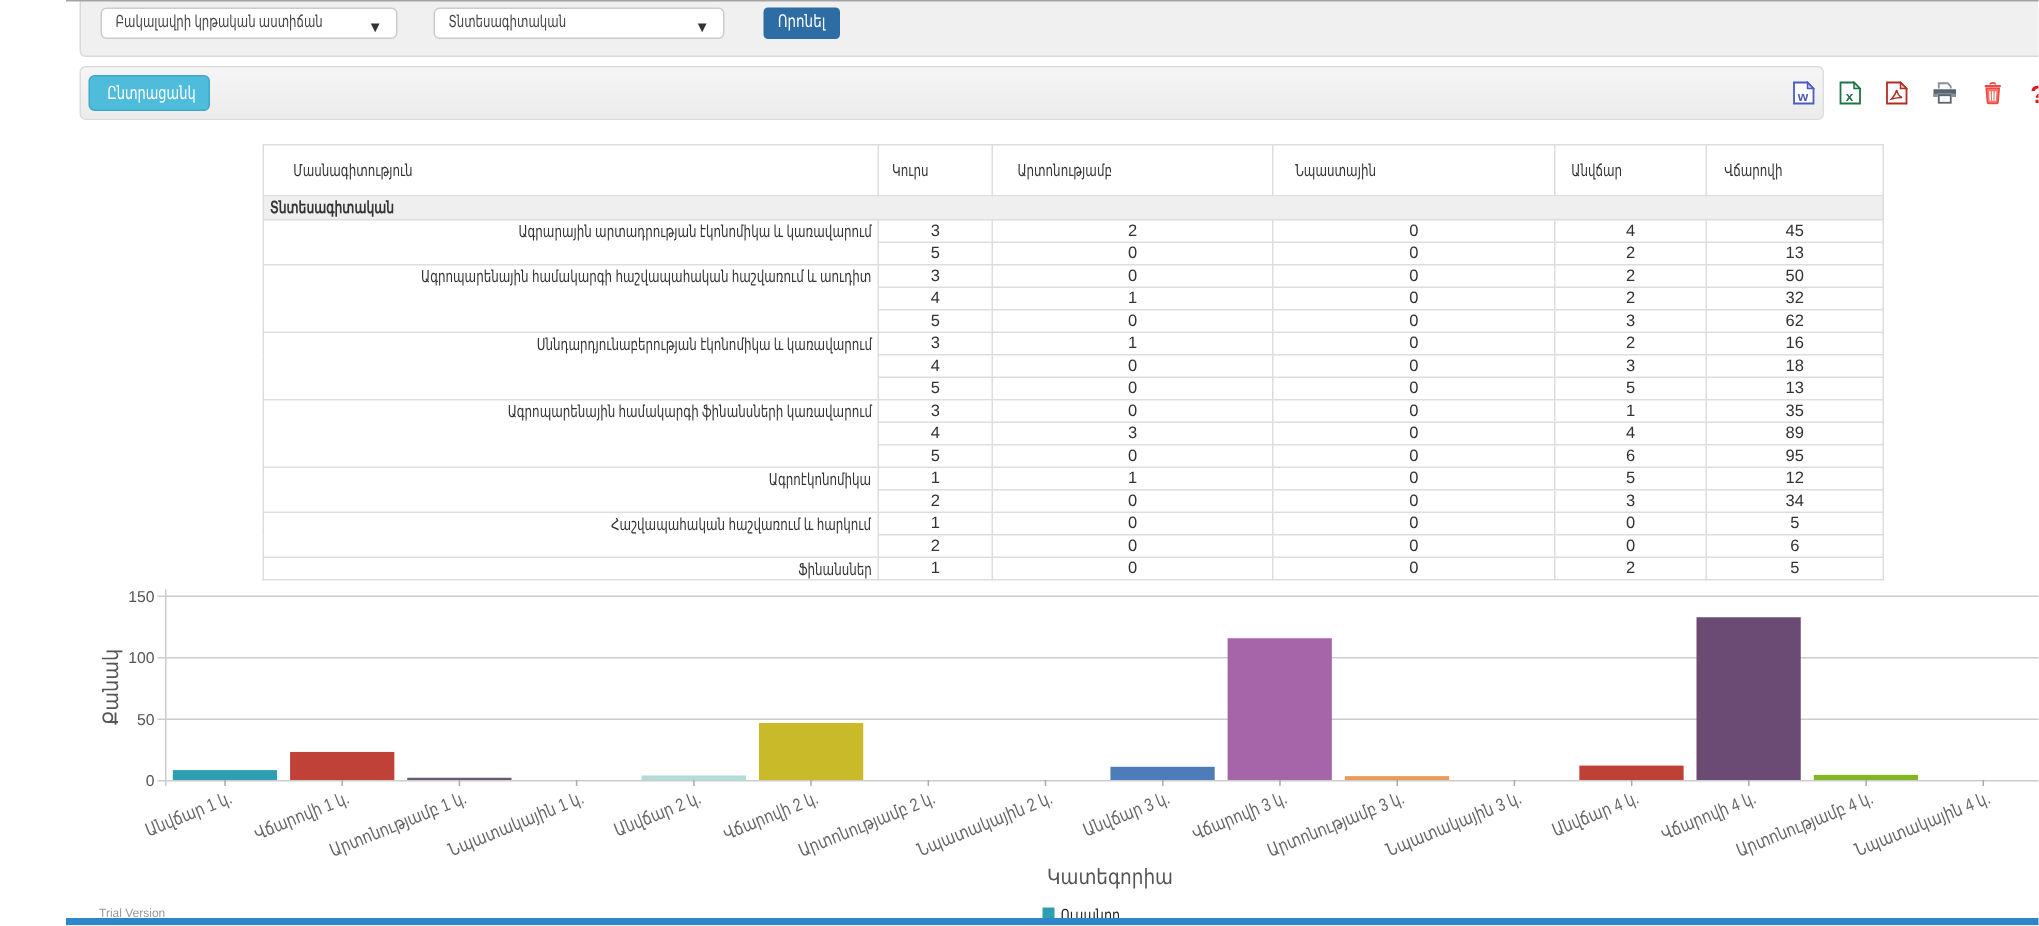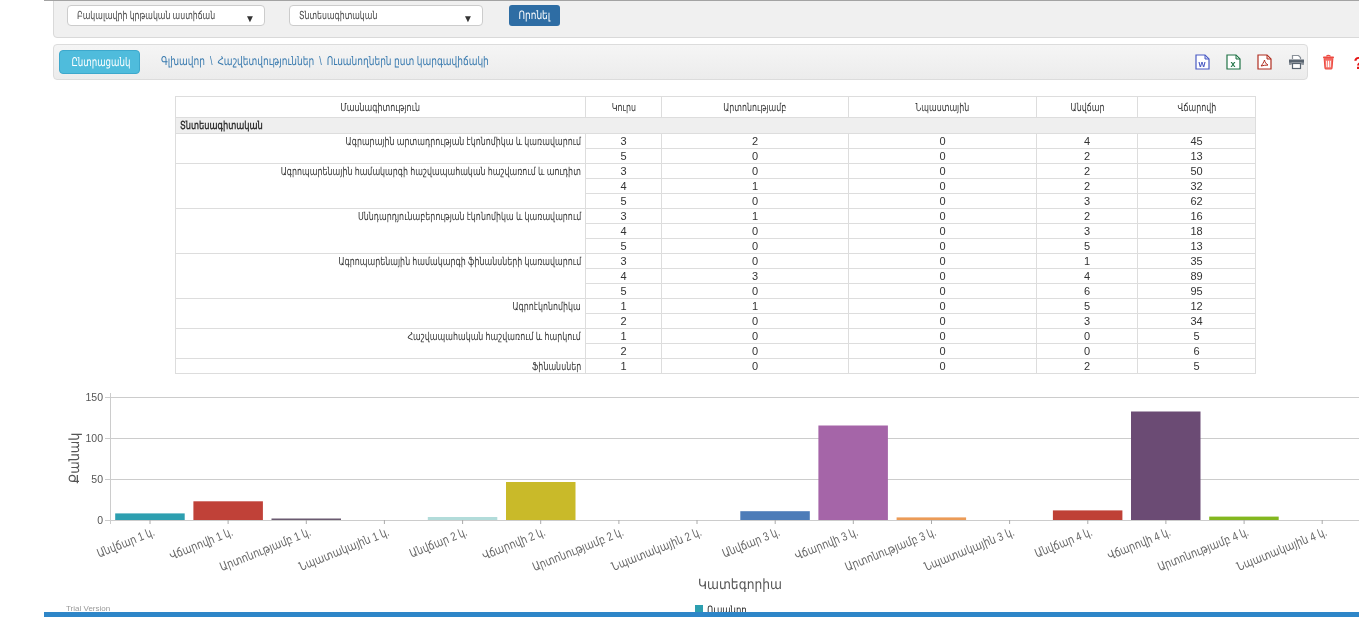--- a/index.html
+++ b/index.html
@@ -26,36 +26,36 @@
 .hy { display:inline-block; white-space:nowrap; }
 .hy71 { transform:scaleX(.71); transform-origin:0 50%; }
 .hy72r { transform:scaleX(.72); transform-origin:100% 50%; }
 .hy72c { transform:scaleX(.72); transform-origin:50% 50%; }
 .hy75 { transform:scaleX(.75); transform-origin:0 50%; }
 .hy77 { transform:scaleX(.75); transform-origin:0 50%; }
 .hy78c { transform:scaleX(.78); transform-origin:50% 50%; }
 .hy85 { transform:scaleX(.85); transform-origin:0 50%; }
 
 
-#panel2 { left:9px; top:44px; width:1255px; height:36px;
+#panel2 { left:9px; top:44px; width:1163px; height:36px;
   background:linear-gradient(#f5f5f5,#ececec);
   border:1px solid #dcdcdc; border-radius:4px; }
 #btnMenu { position:absolute; left:5px; top:5px; width:81px; height:24px;
   background:#4fbcdc; border:1px solid #3da8cc; border-radius:4px; color:#fff;
   font-size:12px; text-align:center; line-height:22px; }
 #crumbs { position:absolute; left:107px; top:9px; font-size:12px; color:#3779ae; }
 #icons svg { position:absolute; top:9px; }
 #ic-w{left:1141px} #ic-x{left:1172px} #ic-p{left:1203px} #ic-pr{left:1234px}
 #ic-t{left:1268px} #ic-q{left:1299px}
 
 
 table { border-collapse:collapse; table-layout:fixed; }
 #tbl { left:131px; top:96px; width:1080px; font-size:11px; color:#333; }
 #tbl td, #tbl th { border:1px solid #ddd; padding:0 4px; overflow:hidden; white-space:nowrap; }
-#tbl th { height:21px; font-weight:normal; text-align:center; white-space:nowrap; }
+#tbl th { height:34px; font-weight:normal; text-align:left; white-space:nowrap; }
 #tbl td { height:15px; text-align:center; }
 #tbl td.spec { text-align:right; vertical-align:top; position:relative; }
 #tbl td.spec .hy { position:absolute; right:4px; top:1px; transform:scaleX(.72);
   transform-origin:100% 0; }
 #tbl tr.grp td { background:#efefef; font-weight:bold; text-align:left; height:16px; }
 
 
 #chart { left:0; top:388px; }
 
 
@@ -76,21 +76,20 @@
   <div class="abs" id="topline"></div>
 
   <div class="abs" id="panel1">
     <div class="sel" id="sel1"><span class="hy hy71">Բակալավրի կրթական աստիճան</span><span class="arr">▼</span></div>
     <div class="sel" id="sel2"><span class="hy hy71">Տնտեսագիտական</span><span class="arr">▼</span></div>
     <div id="btnSearch"><span class="hy hy78c">Որոնել</span></div>
   </div>
 
   <div class="abs" id="panel2">
     <div id="btnMenu"><span class="hy hy72c">Ընտրացանկ</span></div>
-    <div id="crumbs"><span class="hy hy77">Գլխավոր &nbsp;\ &nbsp;Հաշվետվություններ &nbsp;\ &nbsp;Ուսանողներն ըստ կարգավիճակի</span></div>
     <div id="icons">
 
       <svg id="ic-w" width="15" height="16" viewBox="0 0 15 16">
         <path d="M1 1h9l4 4v10H1z" fill="#fff" stroke="#4a5bc4" stroke-width="1.2"></path>
         <path d="M10 1l4 4h-4z" fill="#c9d0f0" stroke="#4a5bc4" stroke-width="1"></path>
         <text x="7" y="13" font-size="9" font-weight="bold" fill="#4a5bc4" text-anchor="middle">w</text>
       </svg>
 
       <svg id="ic-x" width="15" height="16" viewBox="0 0 15 16">
         <path d="M1 1h9l4 4v10H1z" fill="#fff" stroke="#217346" stroke-width="1.2"></path>

